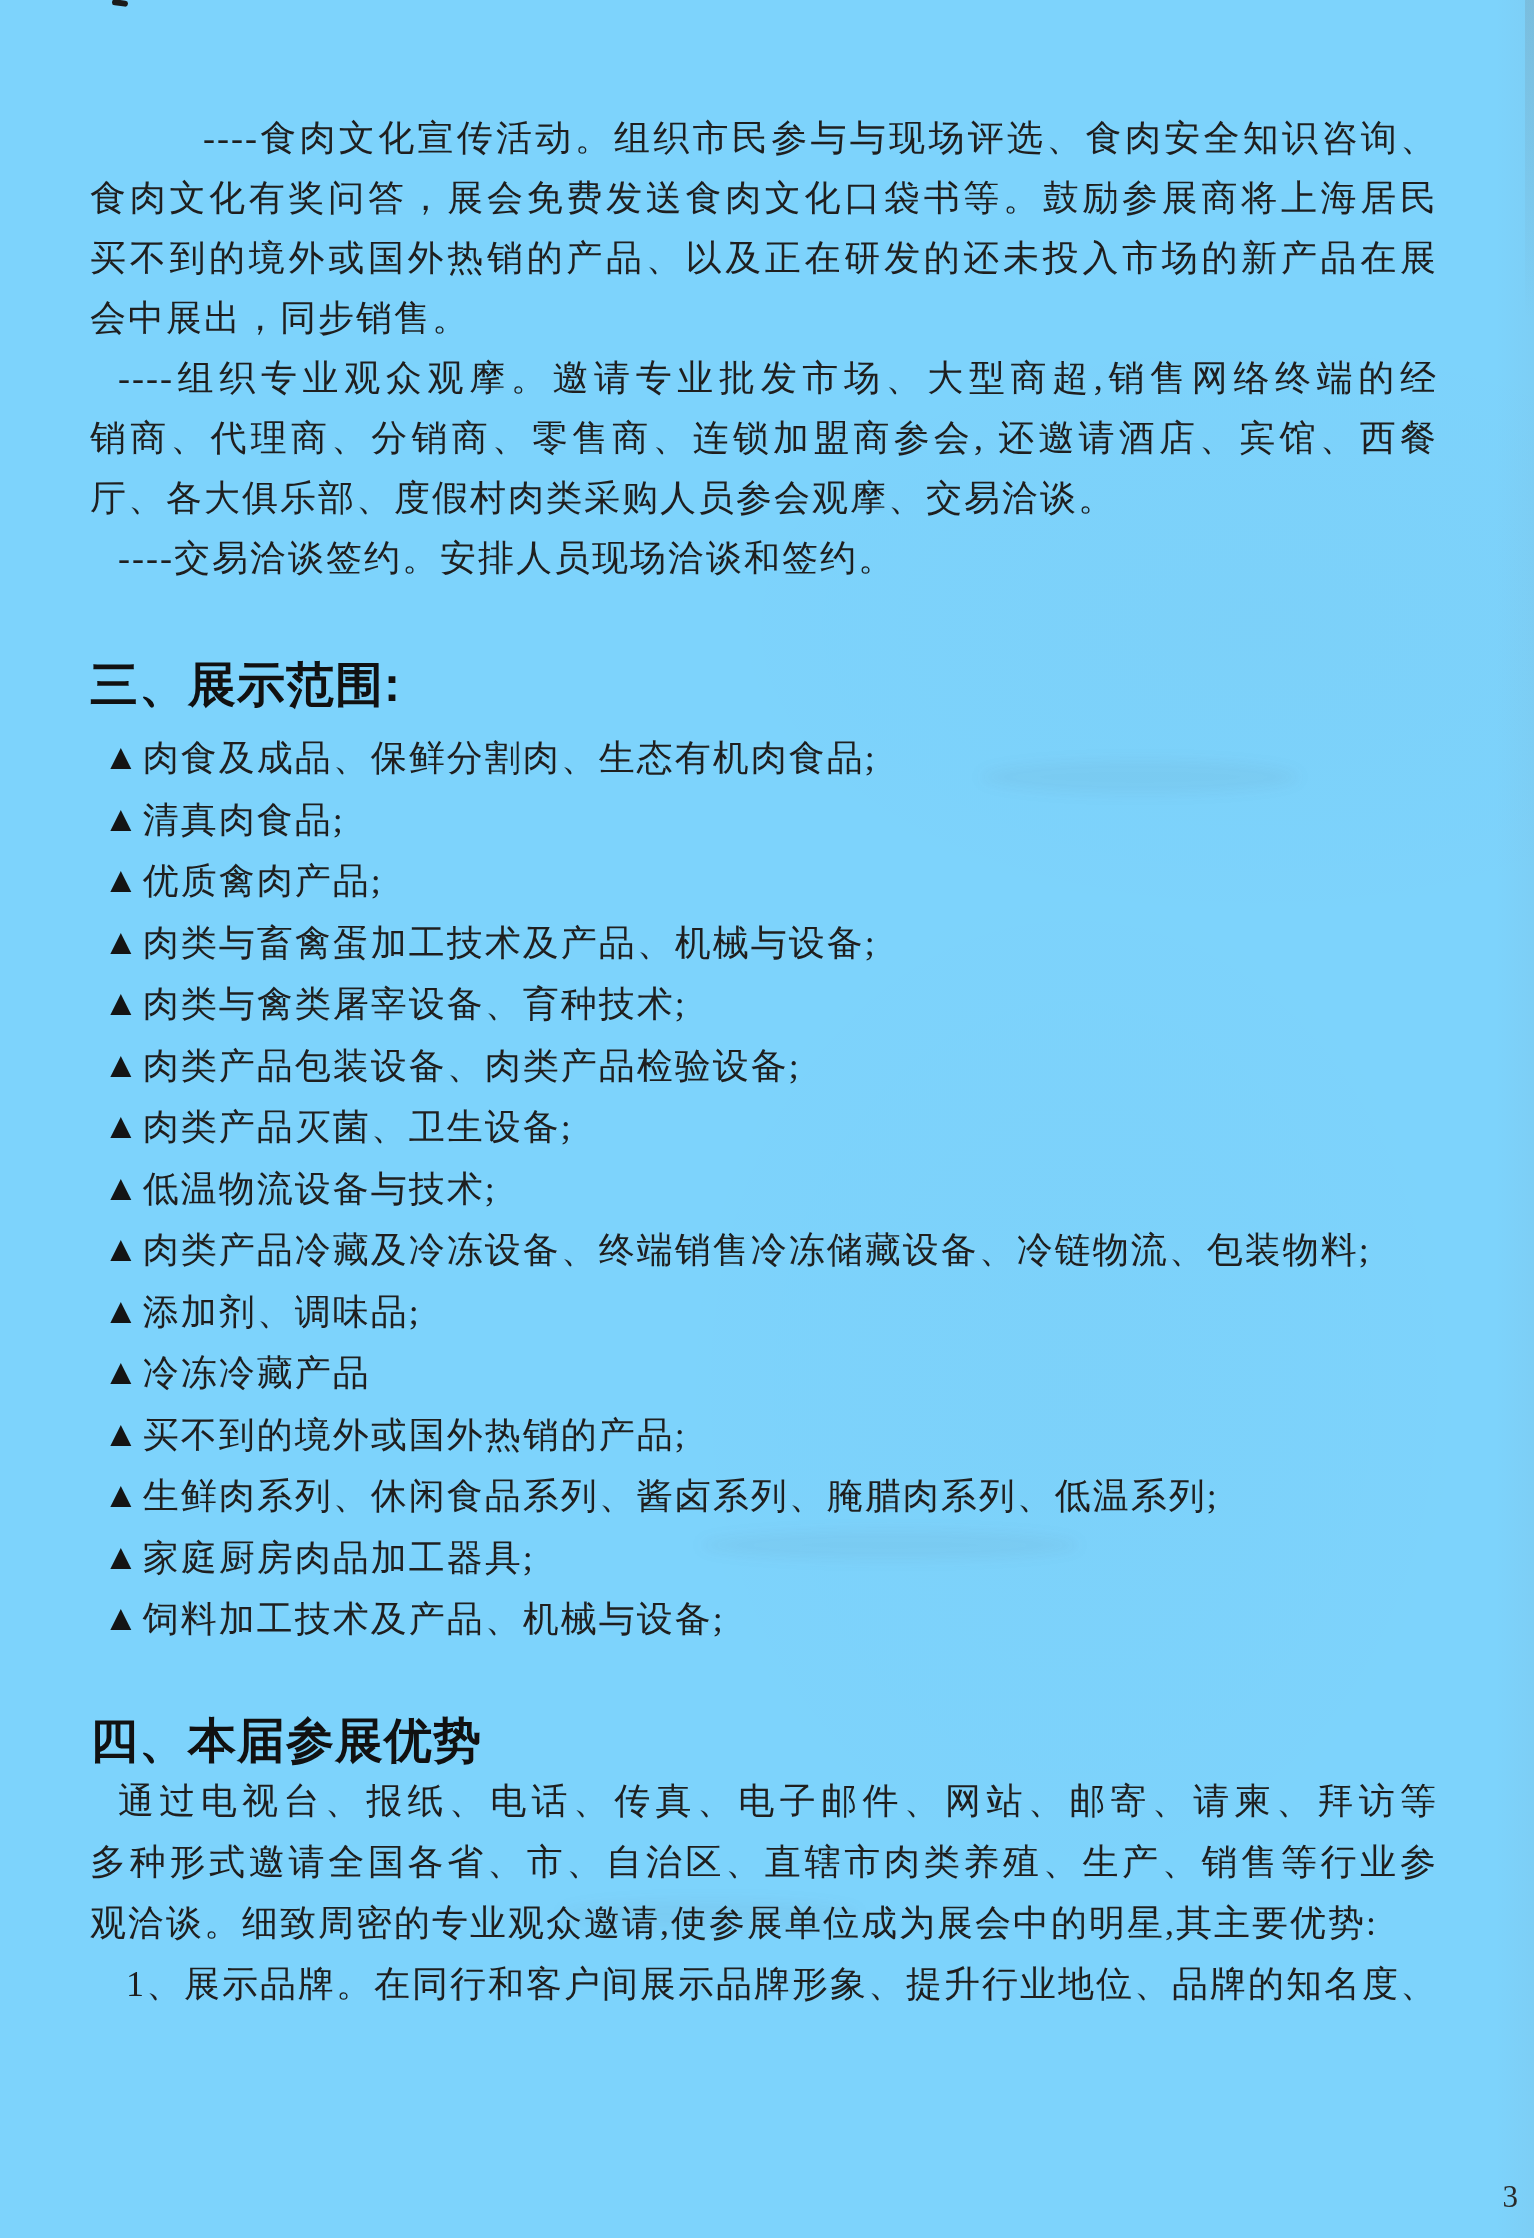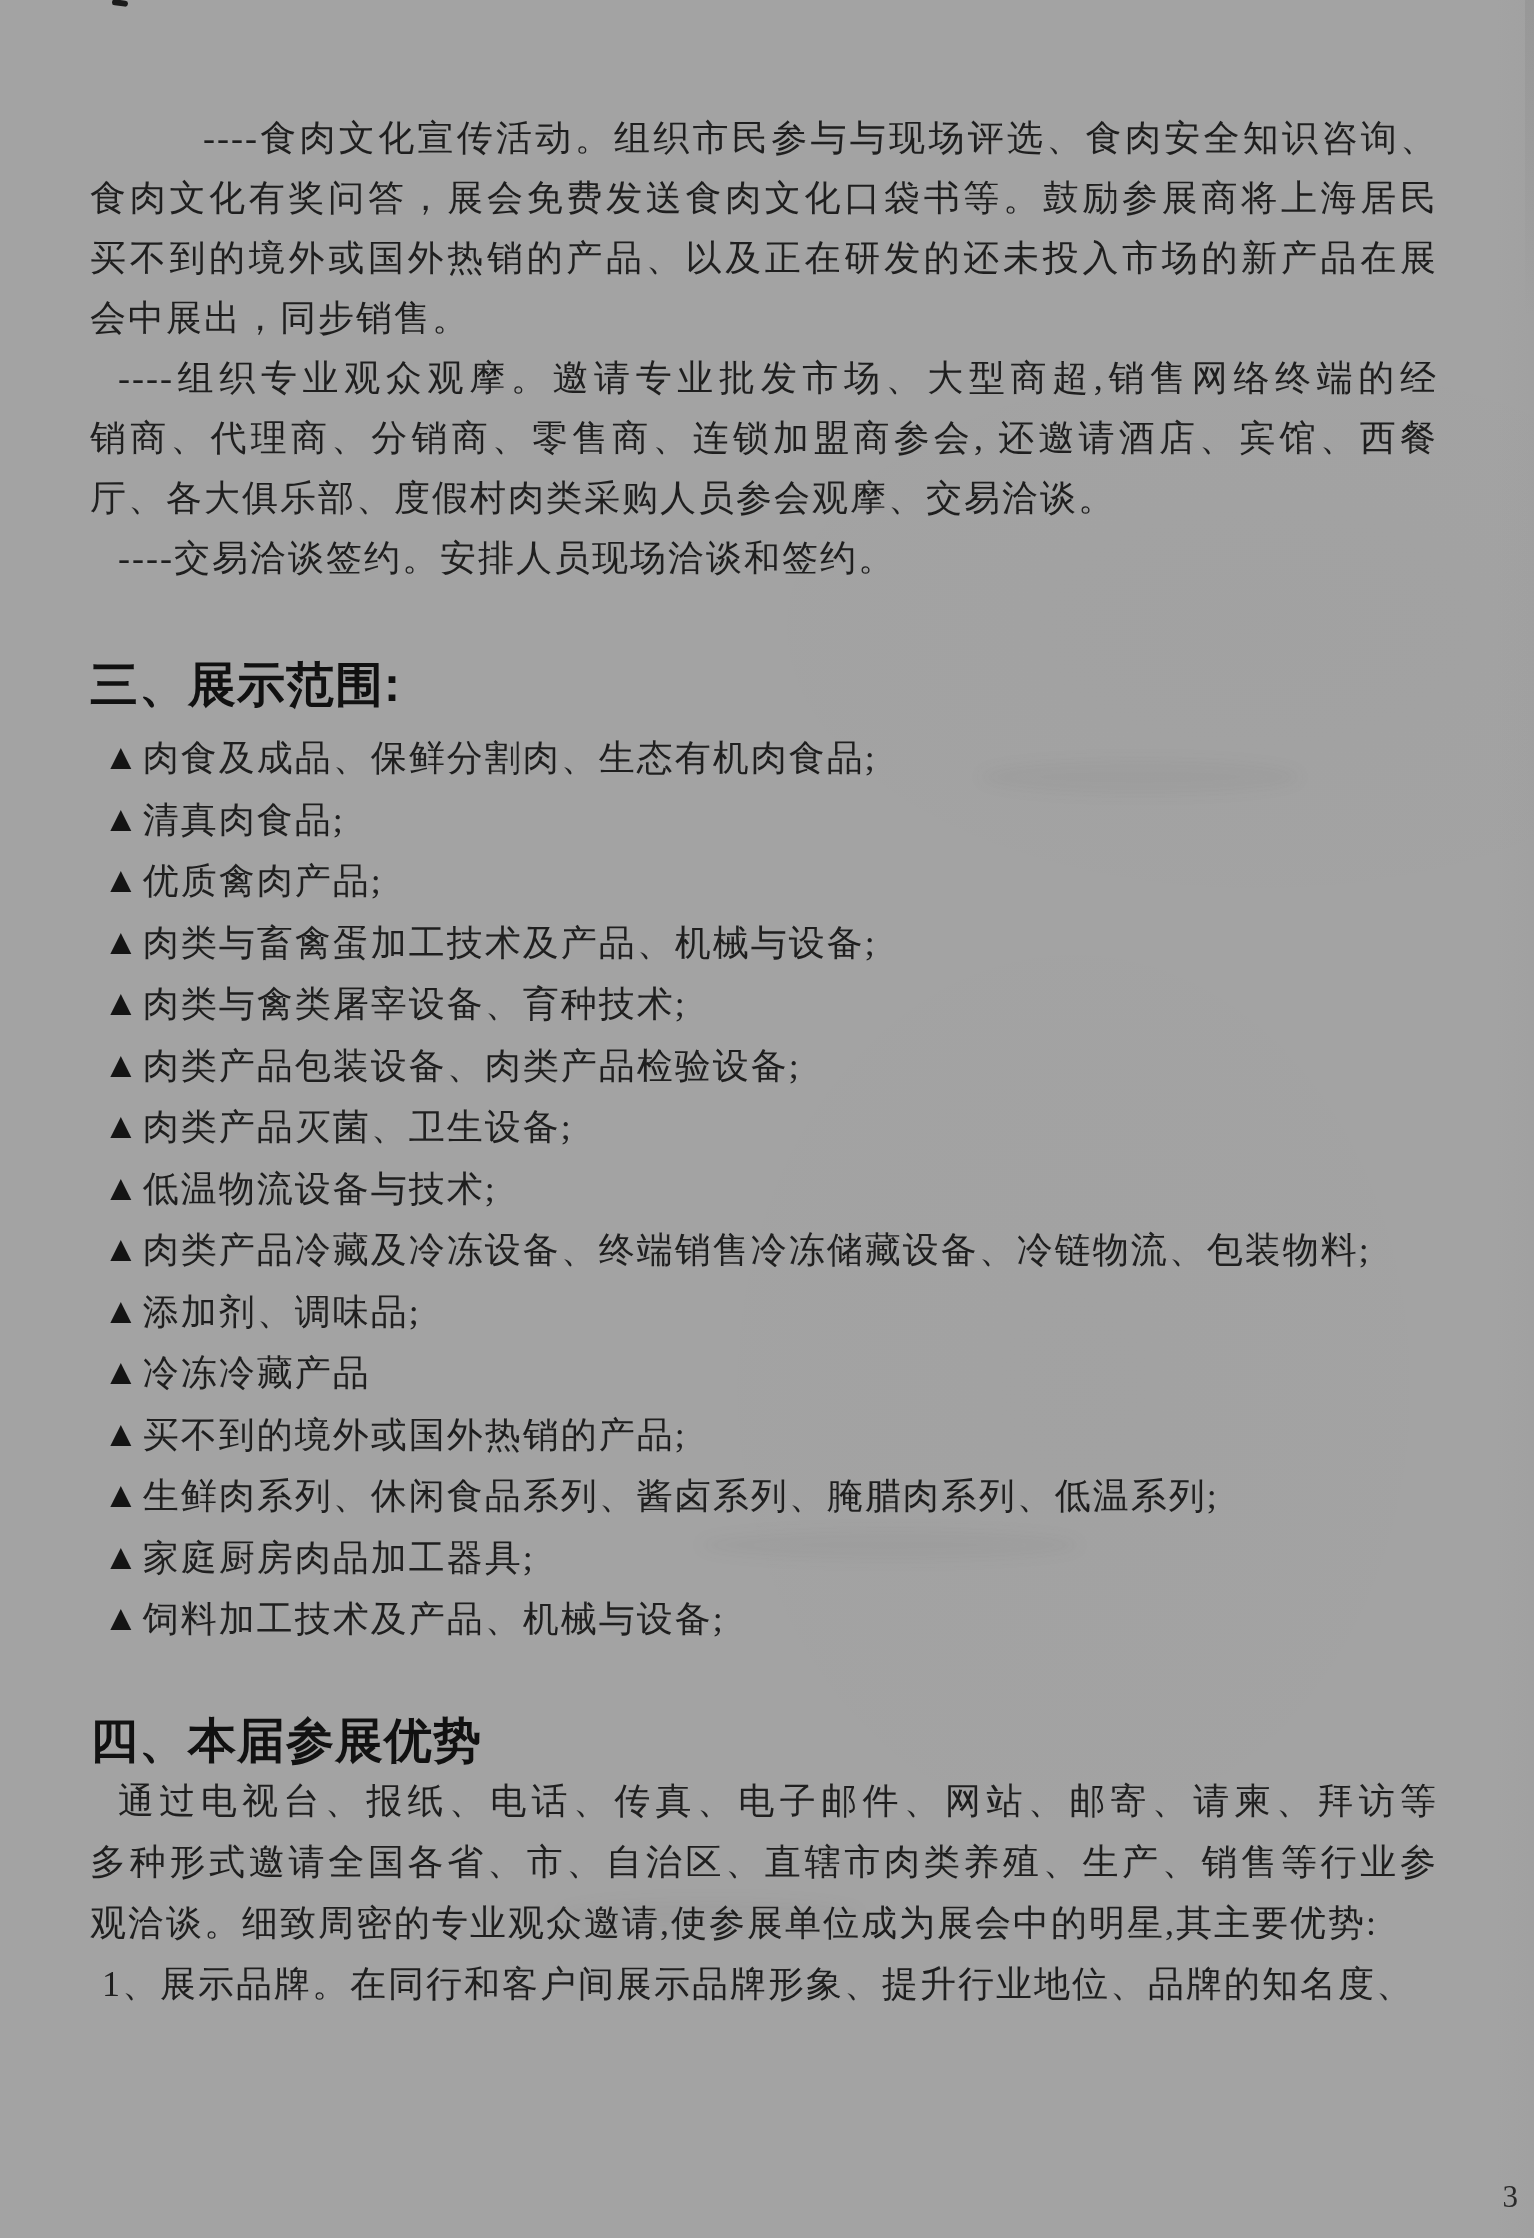--- a/index.html
+++ b/index.html
@@ -1,20 +1,20 @@
 <!DOCTYPE html>
 <html><head>
 <meta charset="utf-8">
 <style>
   html, body { margin: 0; padding: 0; background: #ffffff; }
   .page {
     position: relative;
     width: 1534px;
     height: 2238px;
-    background: #a3a3a3;
+    background: #7dd3fc;
     overflow: hidden;
     font-family: "Liberation Serif", "DejaVu Serif", serif;
     color: #1f1f1f;
   }
   
   .page::before {
     content: "";
     position: absolute;
     inset: 0;
     pointer-events: none;
@@ -58,21 +58,21 @@
   .tri {
     display: inline-block;
     margin-right: 2px;
     transform: translateY(-1px);
     color: #141414;
   }
 
   .adv-para { line-height: 61px; }
 
   .numbered {
-    margin-left: 12px;
+    margin-left: 36px;
     line-height: 61px;
   }
   .numbered .cont { padding-left: 13px; }
   .num-label { letter-spacing: 2px; }
 
   .page-number {
     position: absolute;
     top: 2180px;
     right: 16px;
     font-size: 31px;

